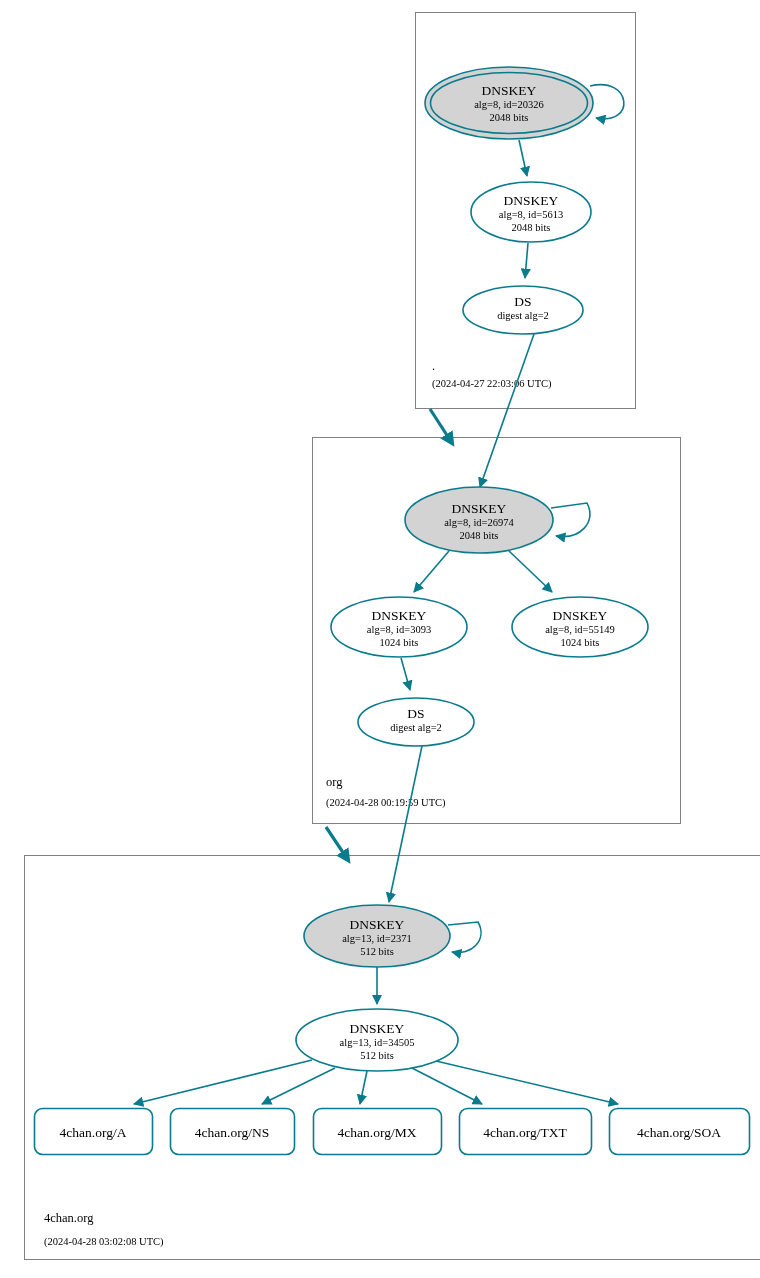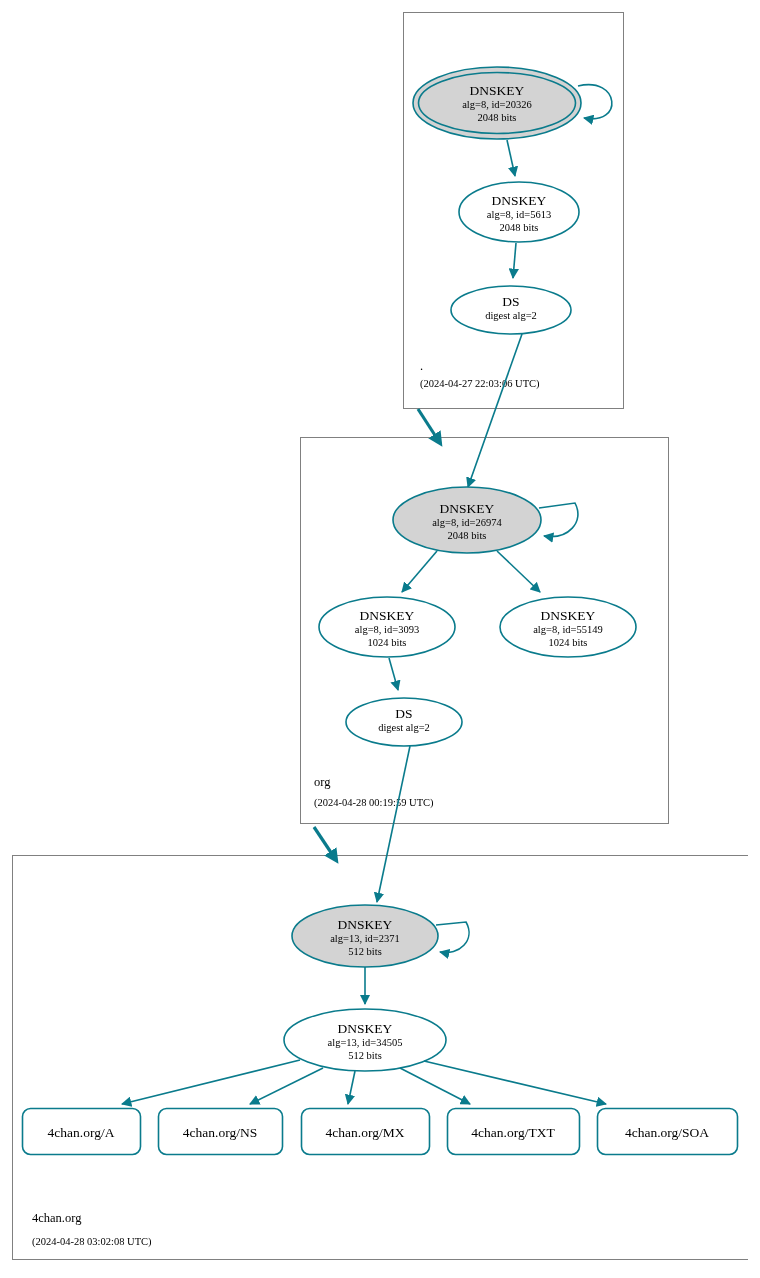--- a/index.html
+++ b/index.html
@@ -8,20 +8,21 @@
     background: #ffffff;
   }
   body {
     font-family: "Liberation Serif", serif;
   }
   #canvas {
     position: relative;
     width: 748px;
     height: 1278px;
     overflow: hidden;
+    margin-left: 12px;
   }
   svg#diagram {
     position: absolute;
     left: 0;
     top: 0;
     width: 760px;
     height: 1278px;
   }
   .zone-box {
     fill: none;

